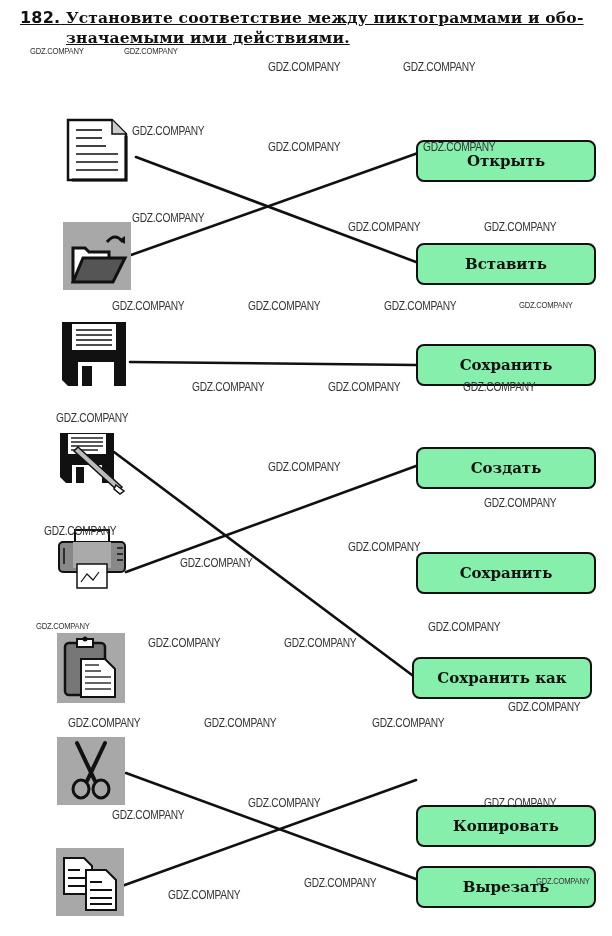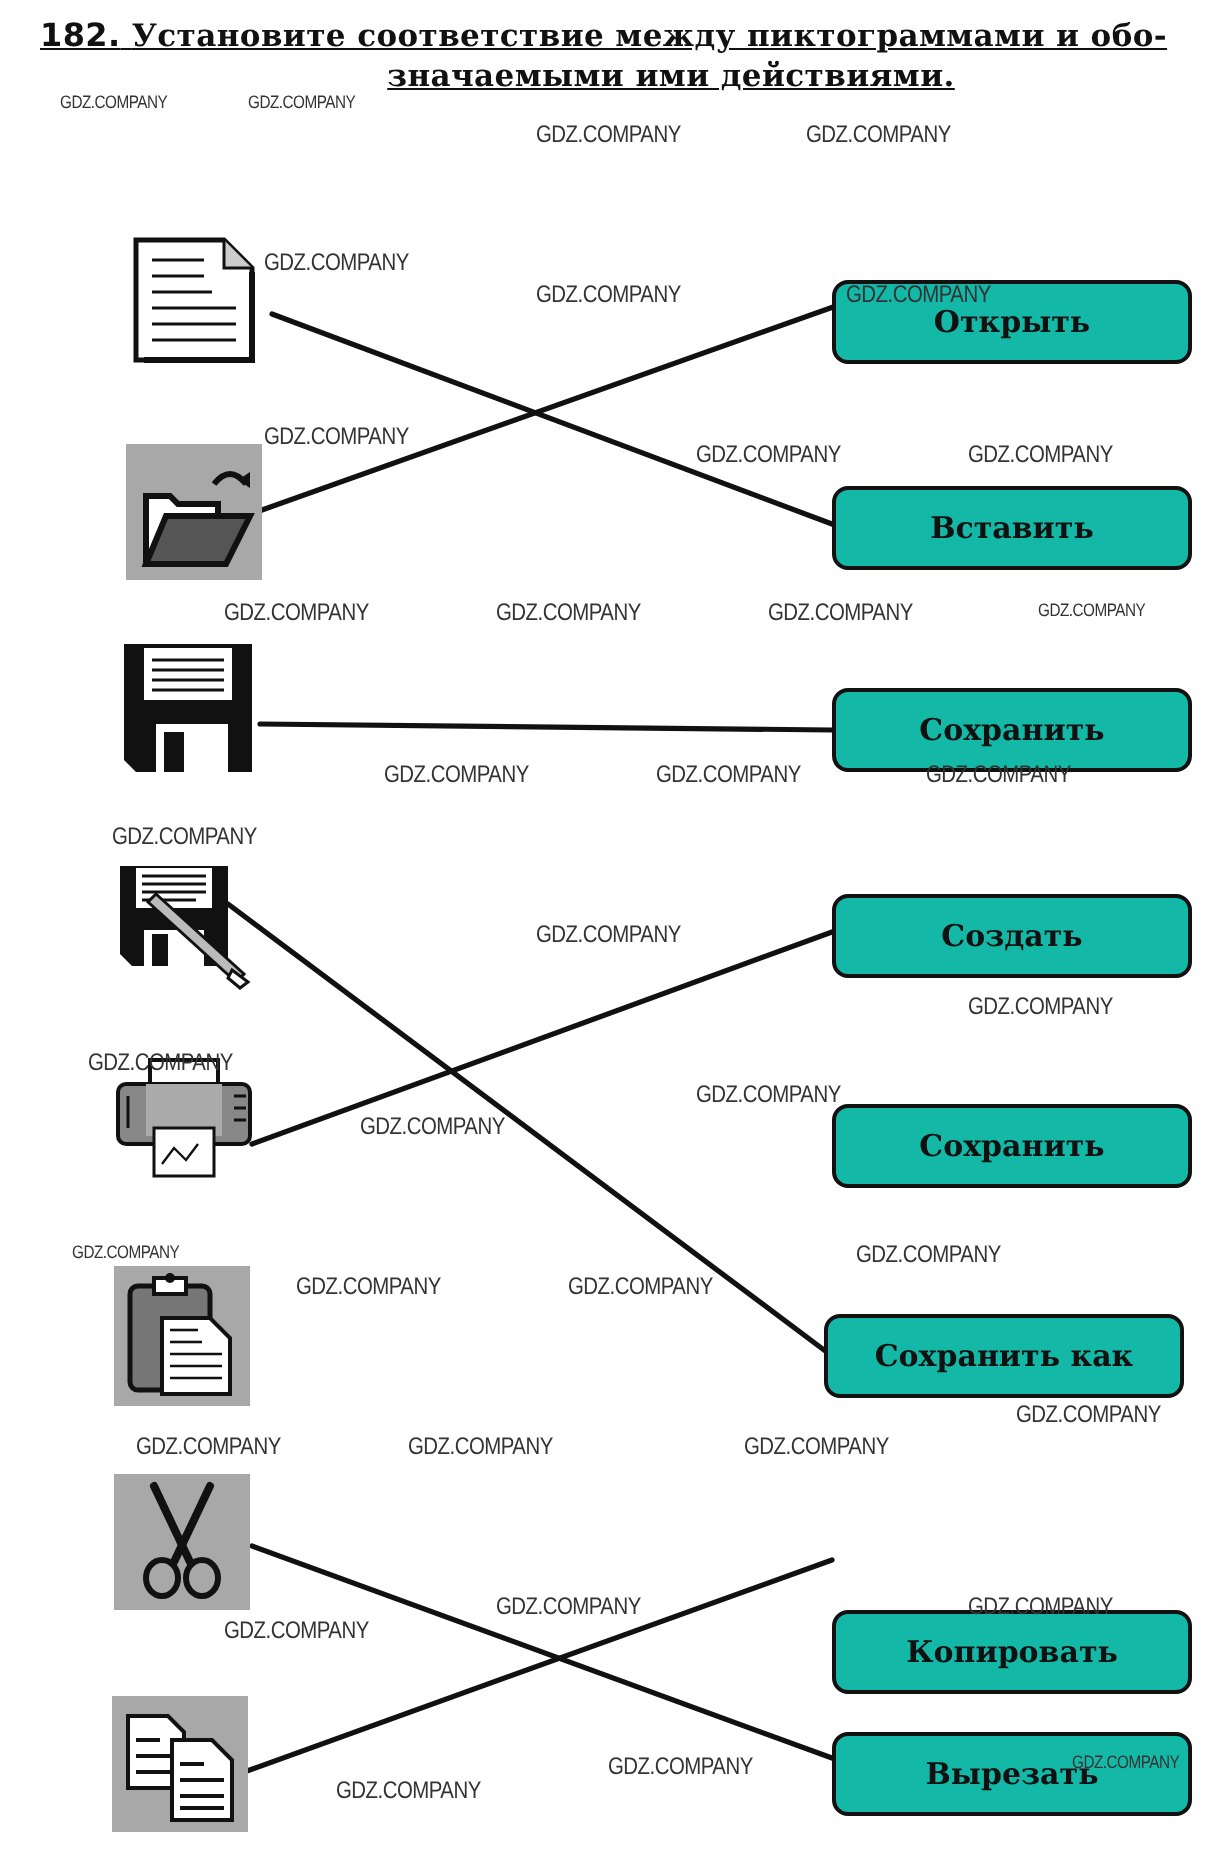--- a/index.html
+++ b/index.html
@@ -1,23 +1,23 @@
 <!DOCTYPE html>
 <html><head>
 <meta charset="utf-8">
 <style>
   html, body { margin: 0; padding: 0; background: #fff; }
   body { width: 612px; height: 936px; position: relative; overflow: hidden; font-family: "DejaVu Serif", serif; color: #111; }
   .task { position: absolute; left: 20px; top: 8px; width: 585px; font-size: 15.5px; font-weight: bold; line-height: 20px; font-family: "DejaVu Serif", serif; letter-spacing: 0.2px; text-decoration: underline; }
   .task .num { font-family: "DejaVu Sans", sans-serif; font-weight: bold; font-size: 16px; }
-  .task .l2 { display: block; padding-left: 46px; text-align: center; }
+  .task .l2 { display: block; padding-left: 46px; }
   svg.lines { position: absolute; left: 0; top: 0; width: 612px; height: 936px; }
   .icon { position: absolute; width: 64px; height: 64px; }
   .icon svg { width: 100%; height: 100%; display: block; }
-  .box { position: absolute; left: 416px; width: 180px; height: 42px; border: 2.5px solid #111; border-radius: 8px; box-sizing: border-box; display: flex; align-items: center; justify-content: center; font-family: "DejaVu Serif", serif; font-weight: bold; font-size: 15px; background: #14b8a6; }
+  .box { position: absolute; left: 416px; width: 180px; height: 42px; border: 2.5px solid #111; border-radius: 8px; box-sizing: border-box; display: flex; align-items: center; justify-content: center; font-family: "DejaVu Serif", serif; font-weight: bold; font-size: 15px; background: #86efac; }
   .wm { position: absolute; font-family: "Liberation Sans", sans-serif; font-size: 12px; color: #333; letter-spacing: -0.3px; transform: scaleX(0.85); transform-origin: left top; white-space: nowrap; }
   .wm.sm { font-size: 9px; }
 </style>
 </head>
 <body>
 
 <div class="task">
   <span class="num">182.</span>
   <span>Установите соответствие между пиктограммами и обо-</span>
   <span class="l2">значаемыми ими действиями.</span>

